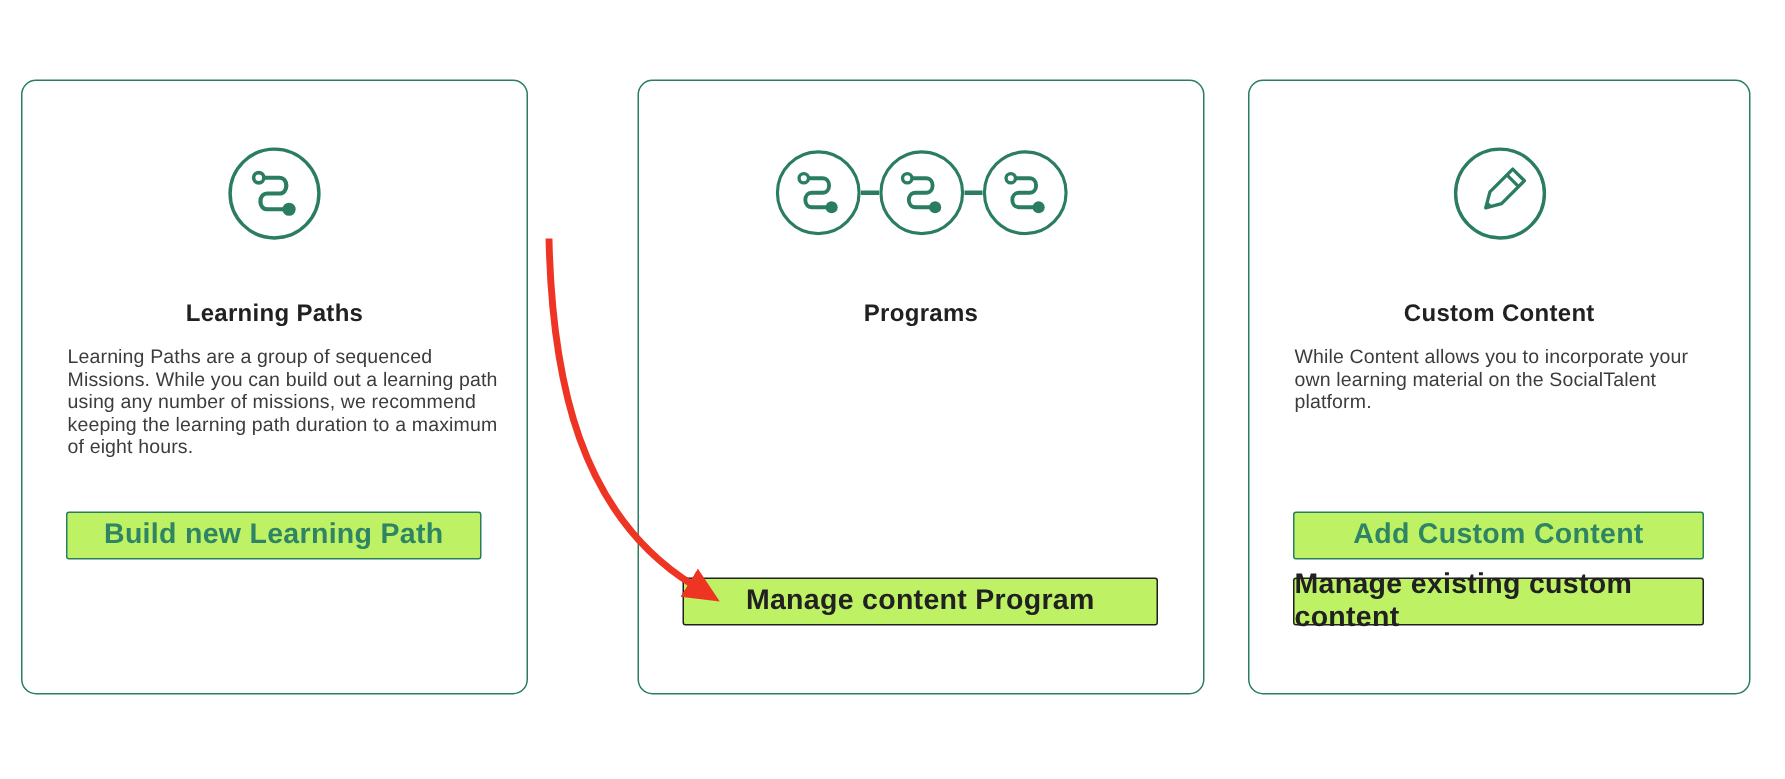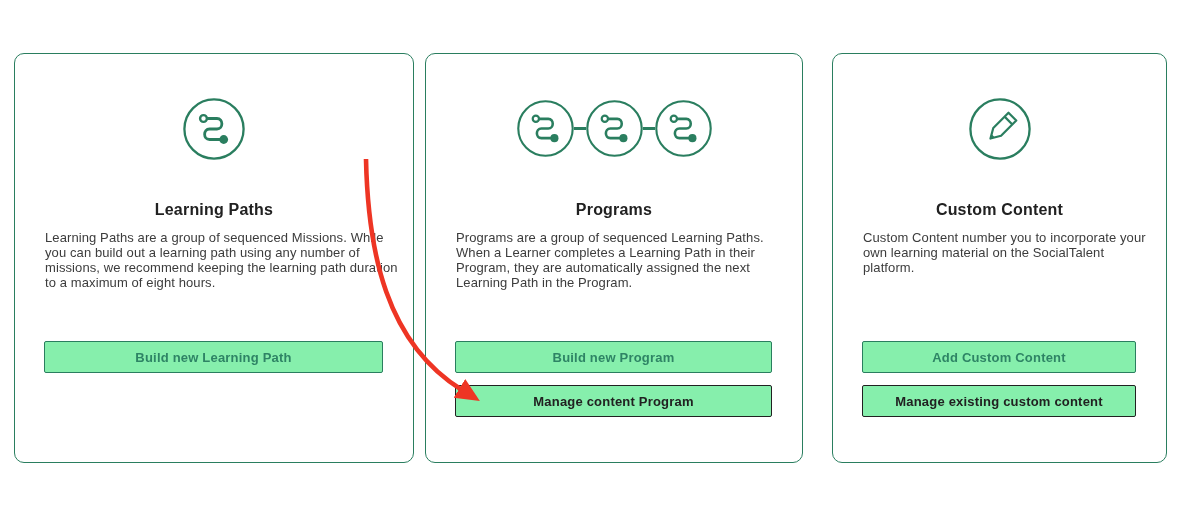--- a/index.html
+++ b/index.html
@@ -19,21 +19,21 @@
     background:#fff;
     overflow:hidden;
   }
   .card{
     position:absolute;
     top:53px;height:410px;
     background:var(--card_bg);
     border:1px solid var(--green);
     border-radius:10px;
   }
-  .card-1{left:14px;width:400px;}
+  .card-1{left:14px;width:338px;}
   .card-2{left:425px;width:378px;}
   .card-3{left:832px;width:335px;}
 
   .icon-row{
     position:absolute;top:44px;left:0;right:0;
     display:flex;align-items:center;justify-content:center;
     color:var(--green);
   }
   .card-2 .icon-row{top:46px;}
   .connector{
@@ -47,22 +47,22 @@
     letter-spacing:.2px;
   }
   .card-desc{
     position:absolute;top:176px;left:30px;right:14px;
     font-size:13px;line-height:15px;color:var(--body_text);
     letter-spacing:.1px;
   }
   .btn{
     position:absolute;left:29px;right:30px;height:32px;
     display:flex;align-items:center;justify-content:center;
-    background:#86efac;
-    font-size:13px;font-weight:700;letter-spacing:.2px;
+    background:#bef264;
+    font-size:19px;font-weight:700;letter-spacing:.2px;
     border-radius:2px;
     cursor:pointer;
   }
   .btn-primary{
     top:287px;
     border:1px solid var(--green);
     color:var(--green_text);
   }
   .btn-secondary{
     top:331px;
@@ -122,35 +122,33 @@
         <svg width="57" height="57" viewBox="0 0 62 62">
             <use href="#squiggle-icon"></use>
           </svg>
         <span class="connector"></span>
         <svg width="57" height="57" viewBox="0 0 62 62">
             <use href="#squiggle-icon"></use>
           </svg>
       </span>
     </div>
     <div class="card-title">Programs</div>
-    <div class="card-desc">Programs are a group of sequenced Learning Paths. When a Learner completes a Learning Path in their Program, they are automatically assigned the next Learning Path in the Program.</div>
-    <div class="btn btn-primary">Build new Program</div>
     <div class="btn btn-secondary">Manage content Program</div>
   </div>
 
   <div class="card card-3">
     <div class="icon-row">
       <span>
         <svg width="62" height="62" viewBox="0 0 62 62">
             <use href="#pencil-circle-icon"></use>
           </svg>
       </span>
     </div>
     <div class="card-title">Custom Content</div>
-    <div class="card-desc">Custom Content number you to incorporate your own learning material on the SocialTalent platform.</div>
+    <div class="card-desc">While Content allows you to incorporate your own learning material on the SocialTalent platform.</div>
     <div class="btn btn-primary">Add Custom Content</div>
     <div class="btn btn-secondary">Manage existing custom content</div>
   </div>
 
   <svg class="arrow-overlay" viewBox="0 0 1190 519">
     <defs>
       <marker id="arrowhead" markerUnits="userSpaceOnUse" markerWidth="28" markerHeight="24" refX="3" refY="11" orient="auto">
         <path d="M0,0 L24,11 L0,22 Z" fill="var(--arrow_red)"></path>
       </marker>
     </defs>

